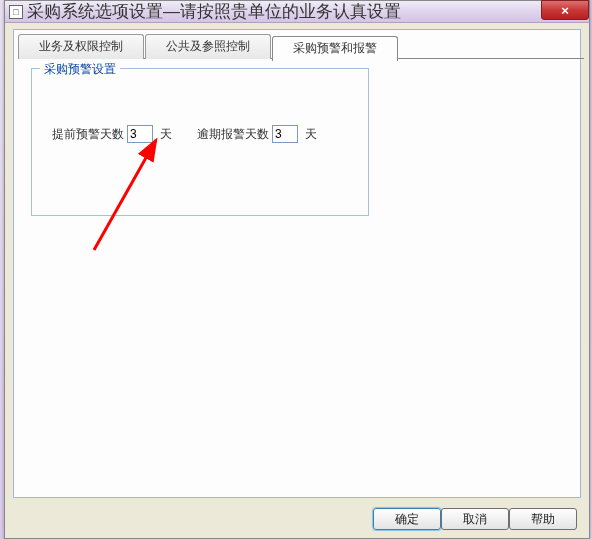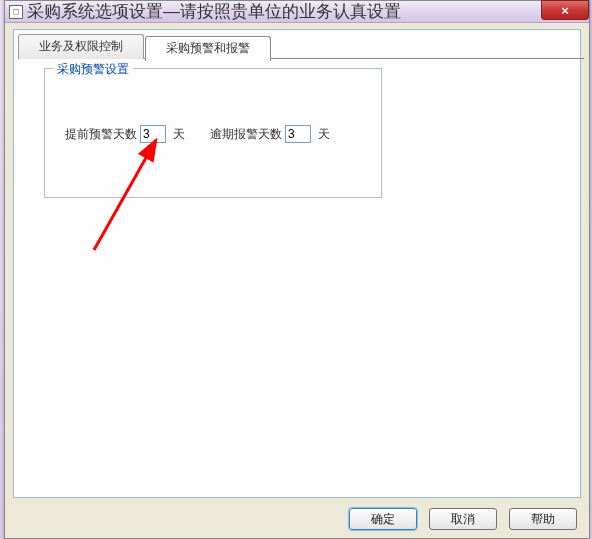--- a/index.html
+++ b/index.html
@@ -102,24 +102,24 @@
       font-weight: normal;
     }
     .tab-body {
       border-top: 1px solid #888;
       margin-top: -1px;
       position: relative;
       z-index: 1;
     }
     .fieldset {
       position: absolute;
-      left: 30px;
+      left: 17px;
       top: 38px;
       width: 338px;
-      height: 130px;
+      height: 148px;
       border: 1px solid #a8c0d8;
     }
     .legend {
       position: absolute;
       top: -8px;
       left: 8px;
       background: #fdfdfd;
       padding: 0 4px;
       color: #0046aa;
       font-size: 12px;
@@ -153,21 +153,20 @@
       position: absolute;
       left: 70px;
       top: 100px;
       pointer-events: none;
     }
     .button-bar {
       position: absolute;
       bottom: 8px;
       right: 12px;
       display: flex;
-      gap: 12px;
     }
     .btn {
       width: 68px;
       height: 22px;
       border: 1px solid #707070;
       background: linear-gradient(to bottom, #fefefe, #e4e4e4);
       border-radius: 3px;
       font-size: 12px;
       cursor: pointer;
       color: #222;
@@ -188,20 +187,21 @@
     <div class="title-text">采购系统选项设置—请按照贵单位的业务认真设置</div>
     <div class="close-btn">
       <span>×</span>
     </div>
   </div>
 
   <div class="content-area">
     <div class="tab-container">
       <div class="tab-row">
         <div class="tab">业务及权限控制</div>
+        <div class="tab">公共及参照控制</div>
         <div class="tab active">采购预警和报警</div>
       </div>
       <div class="tab-body"></div>
     </div>
 
     <div class="fieldset">
       <div class="legend">采购预警设置</div>
       <div class="field-row">
         <span class="field-label">提前预警天数</span>
         <input class="field-input" value="3" style="">

